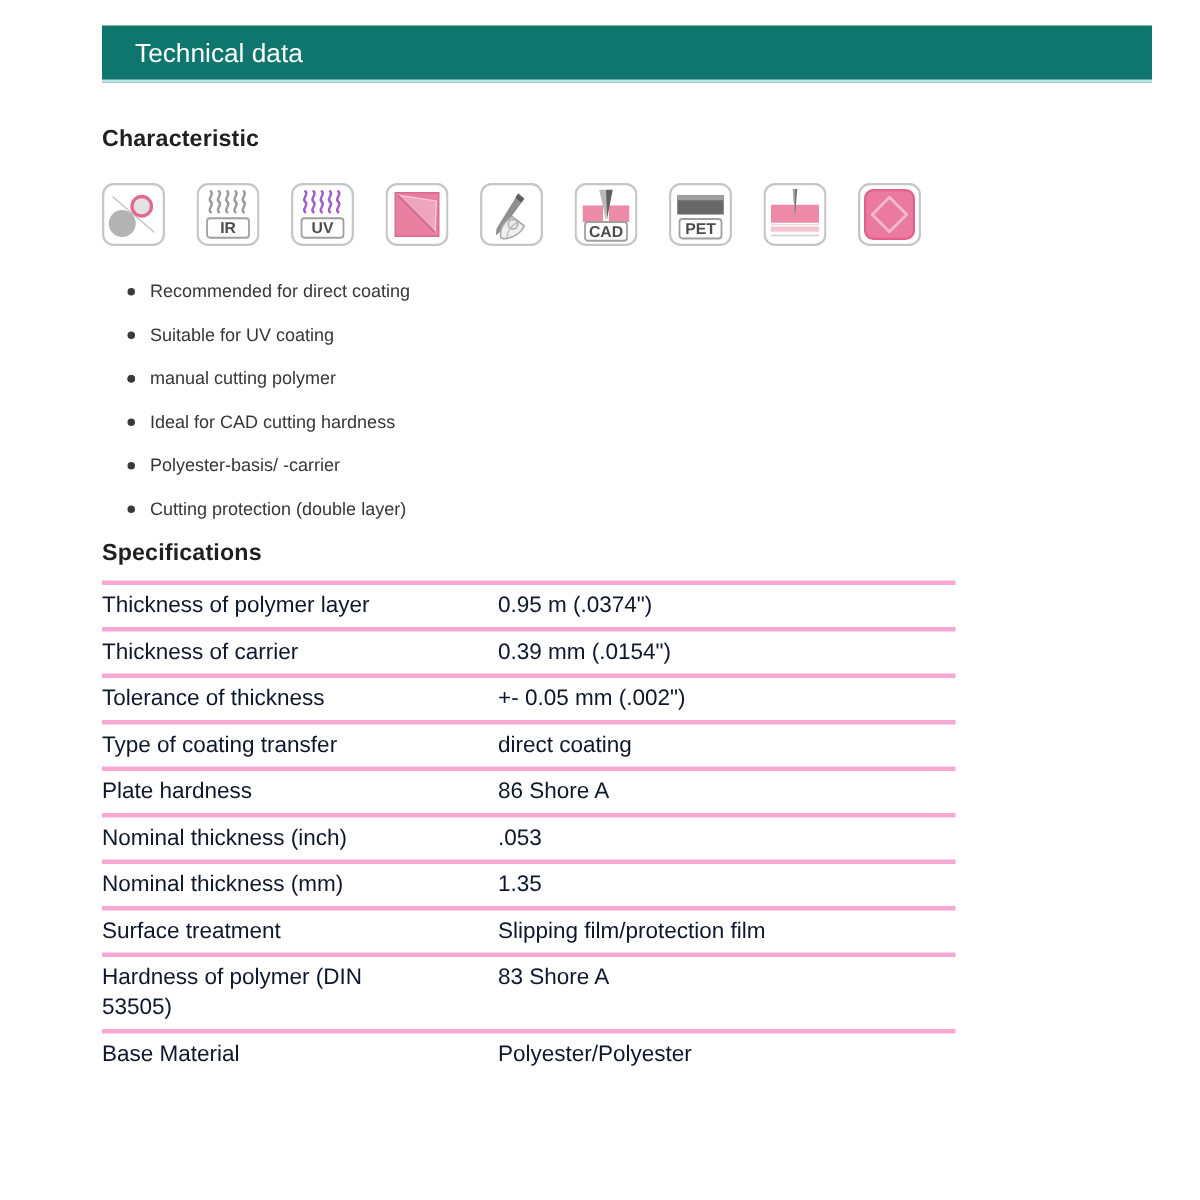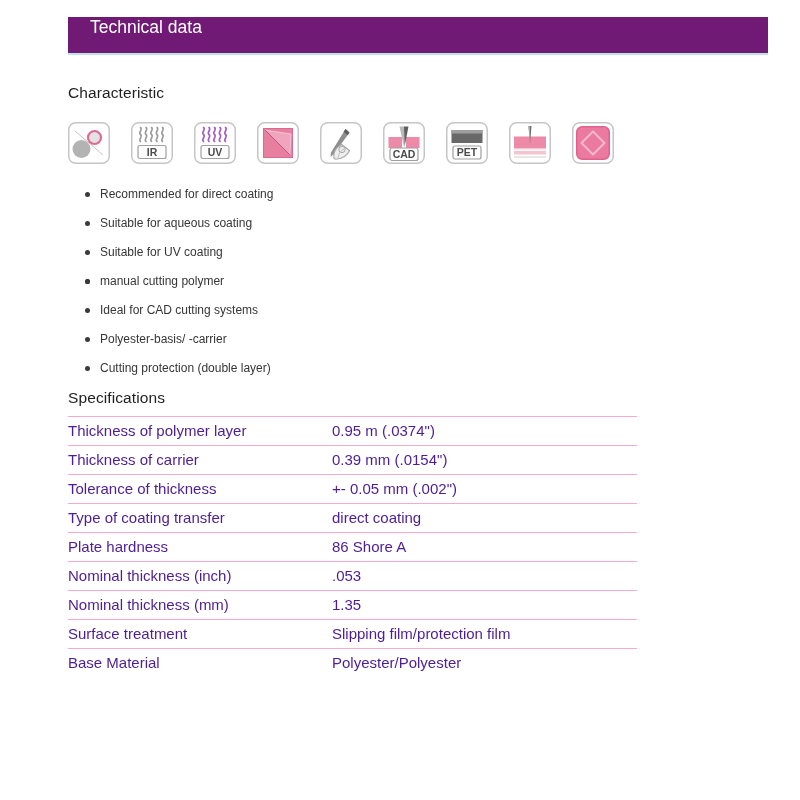--- a/index.html
+++ b/index.html
@@ -1,39 +1,39 @@
 <!DOCTYPE html>
 <html><head>
 <meta charset="utf-8">
 <style>
   html,body{margin:0;padding:0;}
   body{
     width:800px;height:800px;overflow:hidden;background:#ffffff;
     font-family:"Liberation Sans",sans-serif;color:#333;
   }
   .titlebar{
-    margin:17px 0 0 68px;width:700px;height:38px;background:#701a75;
+    margin:17px 0 0 68px;width:700px;height:38px;background:#0f766e;
     border-bottom:2px solid #bfe2e7;box-sizing:border-box;
-    display:flex;align-items:flex-start;
+    display:flex;align-items:center;
   }
   .titlebar .title-text{color:#ffffff;font-size:17.5px;padding-left:22px;}
   .content{margin-left:68px;width:700px;}
-  h2{font-size:15.5px;font-weight:400;color:#1f1f1f;margin:0;letter-spacing:.1px;}
+  h2{font-size:15.5px;font-weight:700;color:#1f1f1f;margin:0;letter-spacing:.1px;}
   .h-char{margin-top:29px;}
   .h-spec{}
   .icons{margin-top:20px;display:flex;gap:21px;}
   .icons svg{display:block;}
   .ic-label{font-family:"Liberation Sans",sans-serif;font-weight:bold;font-size:10.5px;fill:#4c4c4c;}
   .bullets{list-style:none;margin:22px 0 0 0;padding:0;}
   .bullets li{position:relative;padding-left:32px;margin-bottom:12px;font-size:12px;line-height:17px;color:#363636;}
   .dot{position:absolute;left:17px;top:6px;width:5px;height:5px;border-radius:50%;background:#3a3a3a;}
   table.spec{margin-top:9px;border-collapse:collapse;width:569px;table-layout:fixed;}
   table.spec td{
-    border-top:1px solid #f9a8d4;font-size:15px;line-height:20px;
-    padding:4px 0;vertical-align:top;color:#4c1d95;
+    border-top:3px solid #f9a8d4;font-size:15px;line-height:20px;
+    padding:4px 0;vertical-align:top;color:#0f172a;
   }
   td.spec-label{width:264px;white-space:pre-line;}
 </style>
 </head>
 <body>
 
 <div class="page">
 
   <div class="titlebar">
     <span class="title-text">Technical data</span>
@@ -130,42 +130,38 @@
 
     </div>
 
     <ul class="bullets">
 
         <li>
           <span class="dot"></span>
           <span>Recommended for direct coating</span>
         </li>
 
-        <li>
-          <span class="dot"></span>
-          <span>Suitable for aqueous coating</span>
-        </li>
 
         <li>
           <span class="dot"></span>
           <span>Suitable for UV coating</span>
         </li>
 
         <li>
           <span class="dot"></span>
         </li>
 
         <li>
           <span class="dot"></span>
           <span>manual cutting polymer</span>
         </li>
 
         <li>
           <span class="dot"></span>
-          <span>Ideal for CAD cutting systems</span>
+          <span>Ideal for CAD cutting hardness</span>
         </li>
 
         <li>
           <span class="dot"></span>
           <span>Polyester-basis/ -carrier</span>
         </li>
 
         <li>
           <span class="dot"></span>
           <span>Cutting protection (double layer)</span>
@@ -211,20 +207,25 @@
           <tr>
             <td class="spec-label">Nominal thickness (mm)</td>
             <td class="spec-value">1.35</td>
           </tr>
 
           <tr>
             <td class="spec-label">Surface treatment</td>
             <td class="spec-value">Slipping film/protection film</td>
           </tr>
 
+          <tr>
+            <td class="spec-label">Hardness of polymer (DIN
+53505)</td>
+            <td class="spec-value">83 Shore A</td>
+          </tr>
 
           <tr>
             <td class="spec-label">Base Material</td>
             <td class="spec-value">Polyester/Polyester</td>
           </tr>
         </tbody>
     </table>
 
   </div>
 </div>

